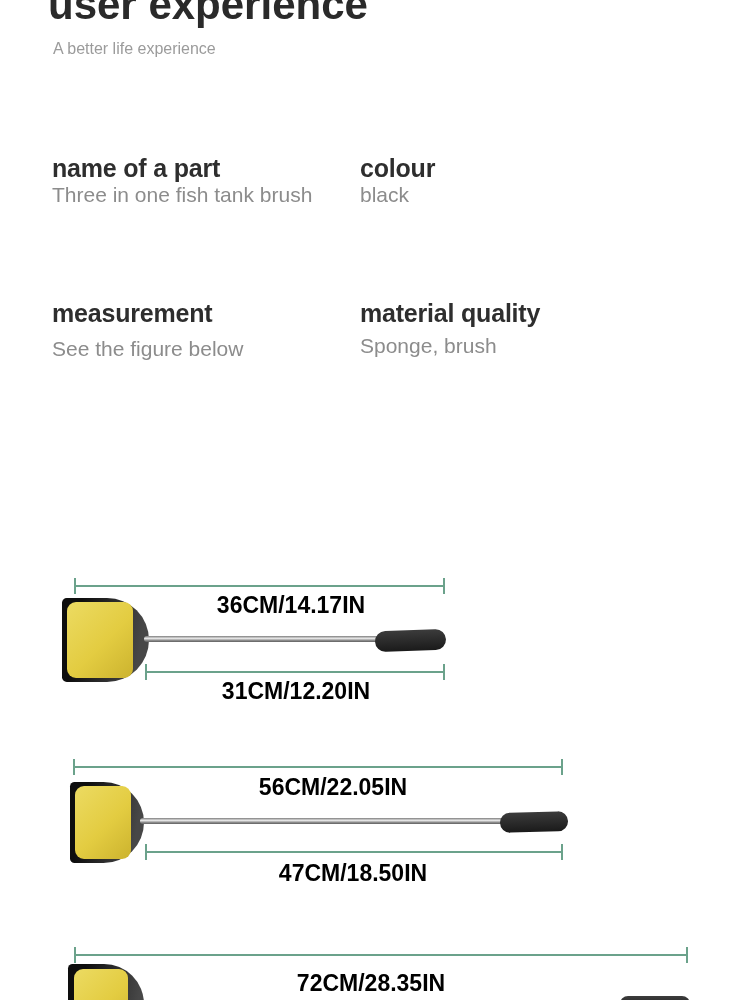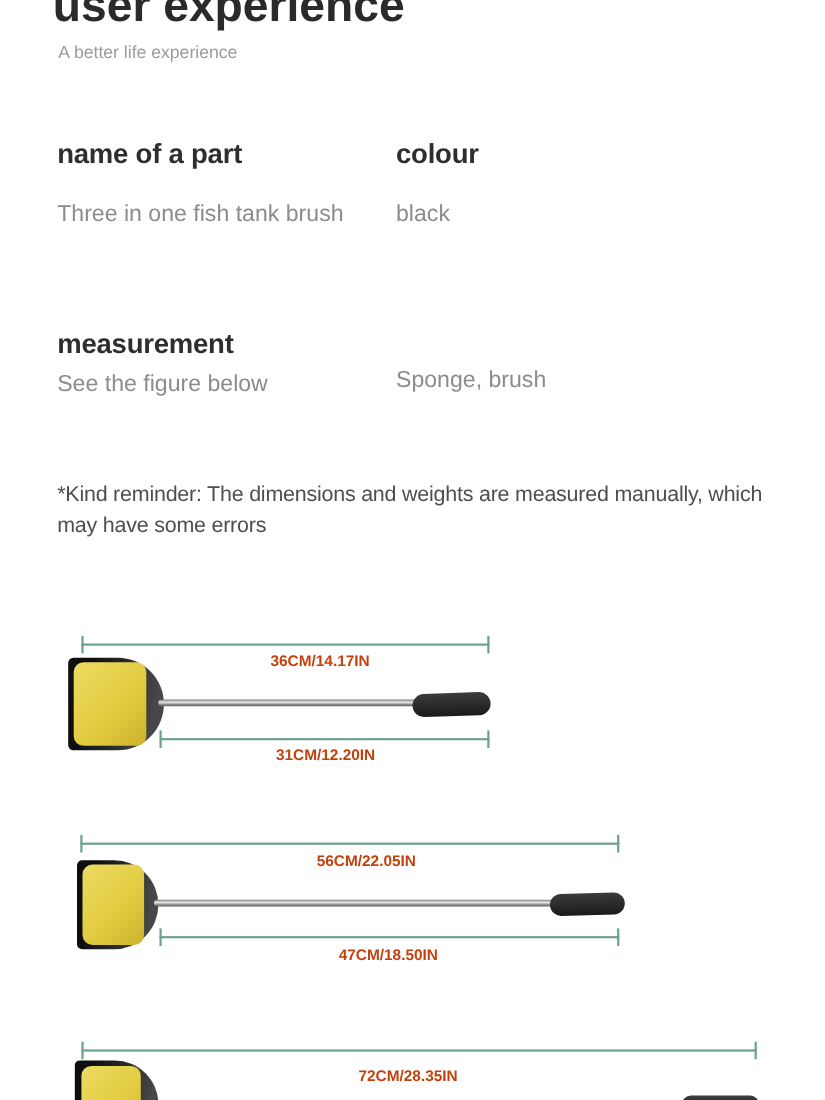--- a/index.html
+++ b/index.html
@@ -17,40 +17,40 @@
     font-size:16px;color:#9b9b9b;
   }
   
   .spec-label{
     position:absolute;font-size:25px;font-weight:bold;color:#2e2e2e;letter-spacing:-0.2px;
   }
   .spec-value{
     position:absolute;font-size:21px;color:#8c8c8c;
   }
   .c1{left:52px;} .c2{left:360px;}
-  .r1l{top:126px;text-align:right;} .r1v{top:183px;}
+  .r1l{top:154px;text-align:right;} .r1v{top:183px;}
   .r2l{top:299px;} .r2v{top:337px;}
   .r2v2{top:334px;}
   
   .reminder{
     position:absolute;left:52px;top:435px;width:648px;
     font-size:19.5px;line-height:29px;color:#4e4e4e;letter-spacing:-0.2px;
   }
   
   .mline{
     position:absolute;height:2px;background:#6ba28b;
   }
   .mline::before,.mline::after{
     content:"";position:absolute;top:-7px;width:2px;height:16px;background:#6ba28b;
   }
   .mline::before{left:0;}
   .mline::after{right:0;}
   .mlabel{
     position:absolute;transform:translateX(-50%);
-    font-size:14px;font-weight:bold;color:#c2410c;white-space:nowrap;
+    font-size:23px;font-weight:bold;color:#000000;white-space:nowrap;
   }
   .head{position:absolute;}
   .head-back{
     position:absolute;left:0;top:0;right:0;bottom:0;
     background:linear-gradient(100deg,#0e0e0e 20%,#474747 85%);
     border-radius:5px 44px 44px 5px;
   }
   .sponge{
     position:absolute;
     background:linear-gradient(135deg,#ecdb62 0%,#e3cc41 55%,#ccb32e 100%);
@@ -97,23 +97,23 @@
   <h1 class="title">user experience</h1>
   <div class="subtitle">A better life experience</div>
 
   <div class="spec-label c1 r1l">name of a part</div>
   <div class="spec-value c1 r1v">Three in one fish tank brush</div>
   <div class="spec-label c2 r1l">colour</div>
   <div class="spec-value c2 r1v">black</div>
 
   <div class="spec-label c1 r2l">measurement</div>
   <div class="spec-value c1 r2v">See the figure below</div>
+  <div class="spec-label c2 r2l">material quality</div>
   <div class="spec-value c2 r2v2">Sponge, brush</div>
 
-  <div class="reminder">*Kind reminder: The dimensions and weights are measured manually, which may have some errors</div>
 
   <div>
 
     <div>
       <div class="mline b1-line-top"></div>
       <div class="mlabel b1-label-top">36CM/14.17IN</div>
       <div class="head b1-head">
         <div class="head-back"></div>
         <div class="sponge"></div>
       </div>

